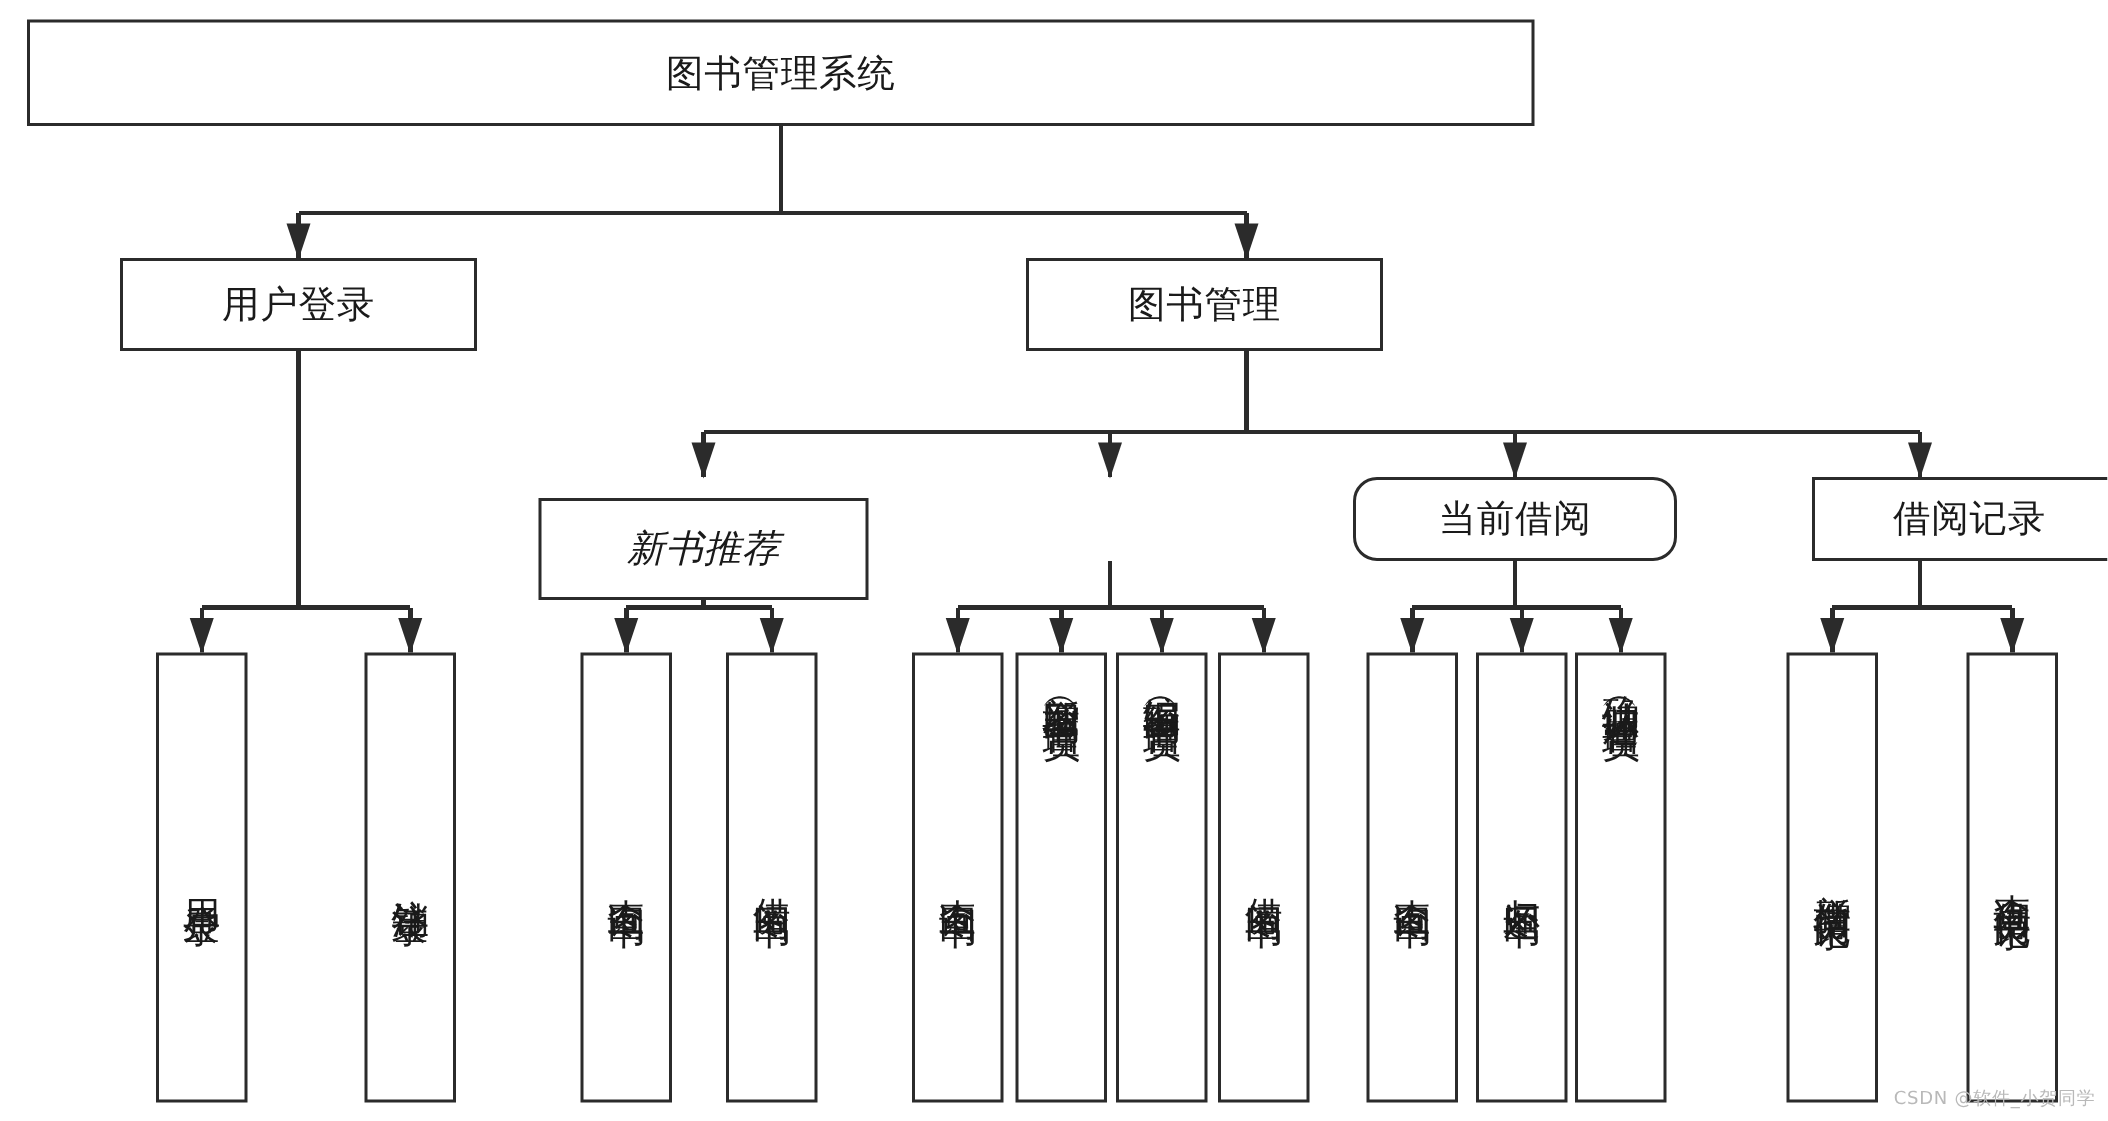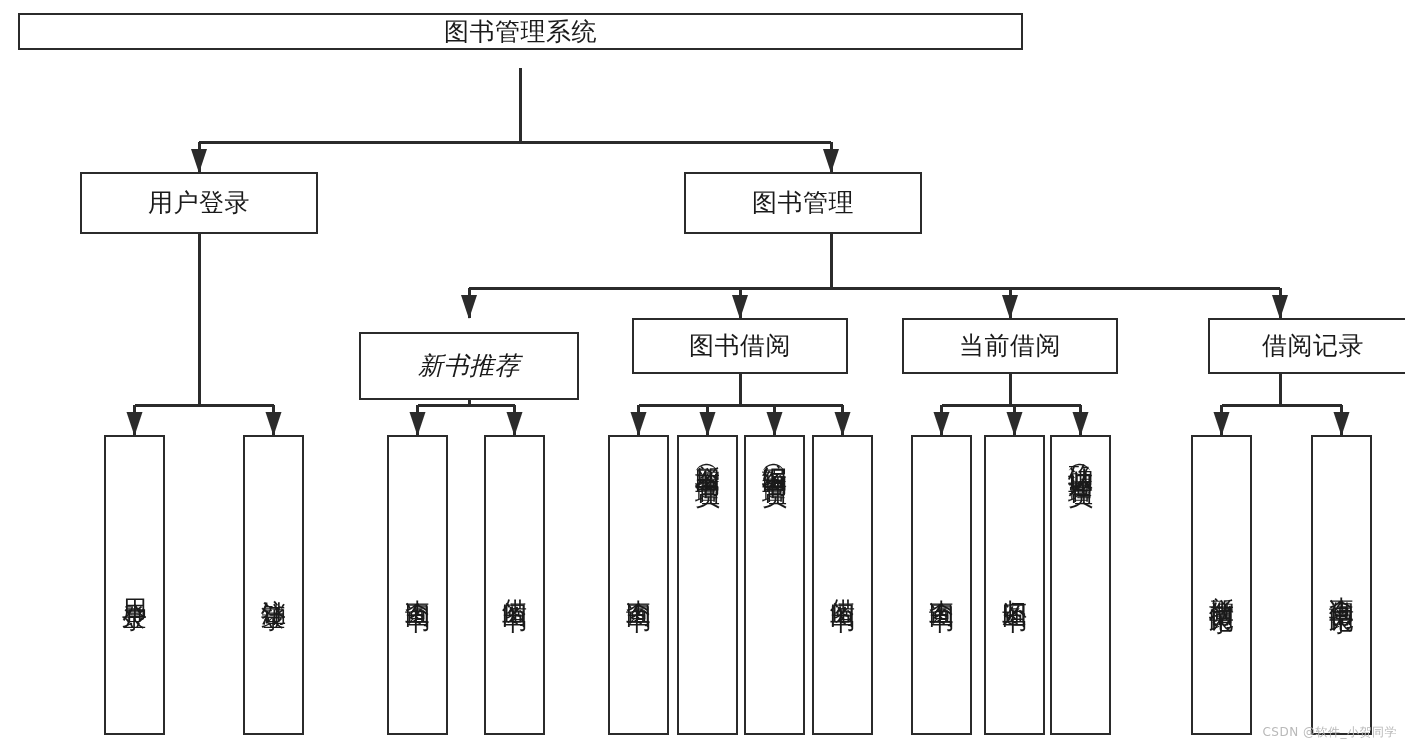--- a/index.html
+++ b/index.html
@@ -124,38 +124,35 @@
       <line x1="1080.5" y1="405" x2="1080.5" y2="435" stroke="#2b2b2b" stroke-width="3" shape-rendering="crispEdges"></line>
       <polygon points="1072.5,412 1088.5,412 1080.5,436" fill="#2b2b2b"></polygon>
       <line x1="1280" y1="374" x2="1280" y2="405" stroke="#2b2b2b" stroke-width="3" shape-rendering="crispEdges"></line>
       <line x1="1221.5" y1="405" x2="1341.5" y2="405" stroke="#2b2b2b" stroke-width="3" shape-rendering="crispEdges"></line>
       <line x1="1221.5" y1="405" x2="1221.5" y2="435" stroke="#2b2b2b" stroke-width="3" shape-rendering="crispEdges"></line>
       <polygon points="1213.5,412 1229.5,412 1221.5,436" fill="#2b2b2b"></polygon>
       <line x1="1341.5" y1="405" x2="1341.5" y2="435" stroke="#2b2b2b" stroke-width="3" shape-rendering="crispEdges"></line>
       <polygon points="1333.5,412 1349.5,412 1341.5,436" fill="#2b2b2b"></polygon>
     </svg>
 
-  <div class="node" style="left: 18px; top: 13px; width: 1005px; height: 37px;">
+  <div class="node" style="left: 18px; top: 13px; width: 1005px; height: 71px;">
     <span class="label">图书管理系统</span>
   </div>
 
   <div class="node" style="left: 80px; top: 172px; width: 238px; height: 62px;">
     <span class="label">用户登录</span>
   </div>
   <div class="node" style="left: 684px; top: 172px; width: 238px; height: 62px;">
     <span class="label">图书管理</span>
   </div>
 
   <div class="node" style="left: 359px; top: 332px; width: 220px; height: 68px; font-style: italic;">
     <span class="label">新书推荐</span>
   </div>
-  <div class="node" style="left: 632px; top: 318px; width: 216px; height: 56px;">
-    <span class="label">图书借阅</span>
-  </div>
-  <div class="node" style="left: 902px; top: 318px; width: 216px; height: 56px;">
+  <div class="node" style="left: 902px; top: 318px; width: 216px; height: 56px; border-radius: 16px;">
     <span class="label">当前借阅</span>
   </div>
   <div class="node" style="left: 1172px; top: 318px; width: 210px; height: 56px; margin-left: 36px;">
     <span class="label">借阅记录</span>
   </div>
 
   <div class="node vertical center-v" style="left: 104px; top: 435px; width: 61px; height: 300px;">
     <span class="label">用户登录</span>
   </div>
   <div class="node vertical center-v" style="left: 243px; top: 435px; width: 61px; height: 300px;">

